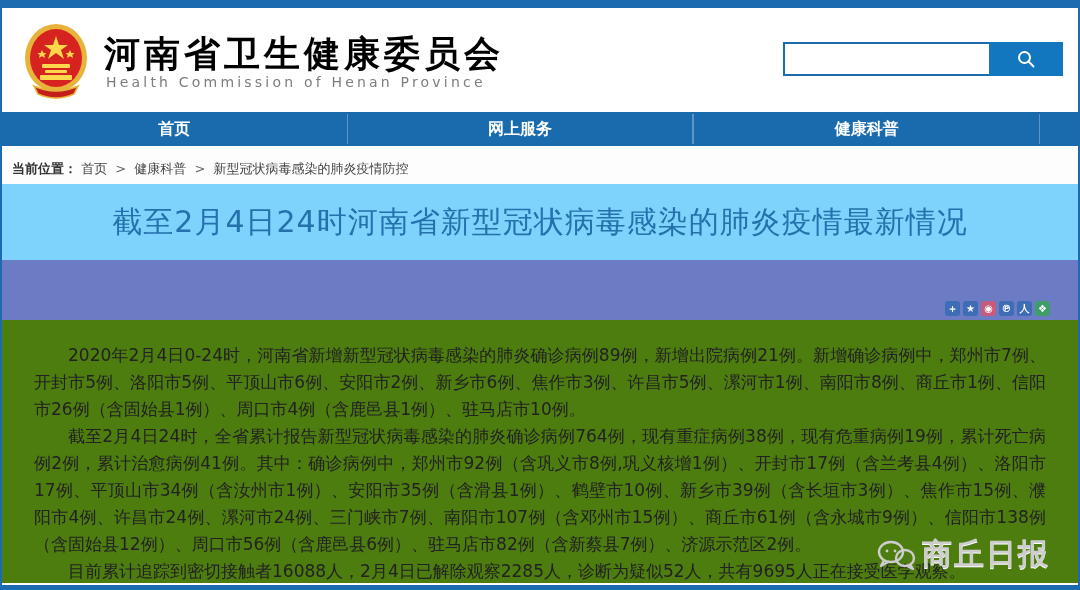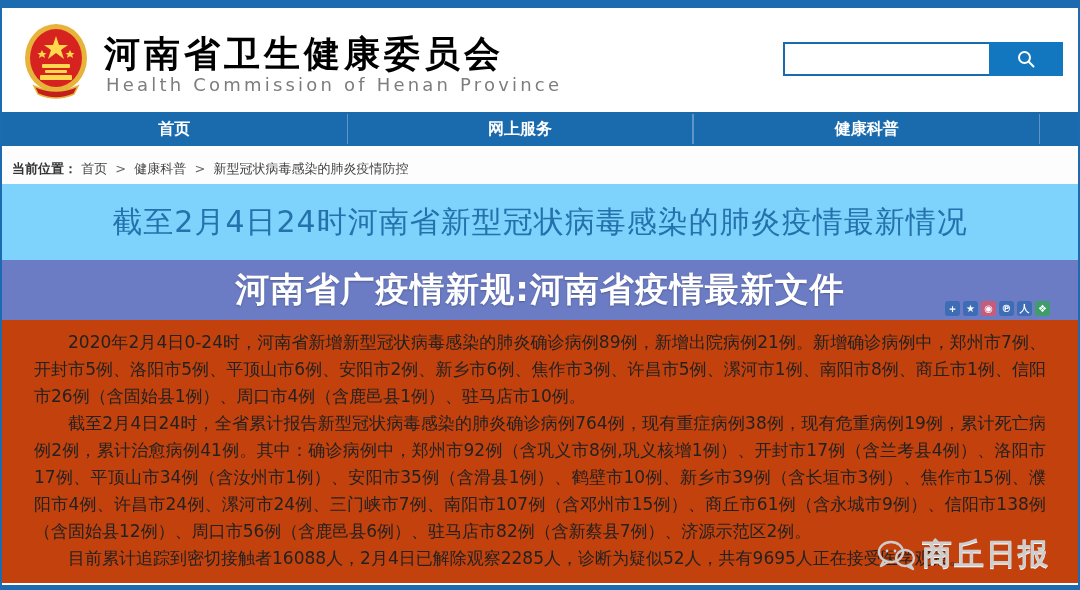--- a/index.html
+++ b/index.html
@@ -14,21 +14,21 @@
 
   
   .header { height:104px; background:#ffffff; position:relative; }
   .emblem { position:absolute; left:20px; top:12px; width:68px; height:82px; }
   .site-title {
     position:absolute; left:102px; top:22px;
     font-size:36px; font-weight:bold; color:#000000; letter-spacing:4px;font-family:Liberation Serif, serif;
   }
   .site-subtitle {
     position:absolute; left:104px; top:66px;
-    font-size:18px; color:#7d7d7d; letter-spacing:3.2px;
+    font-size:14px; color:#7d7d7d; letter-spacing:3.2px;
   }
   .search-wrap { position:absolute; right:15px; top:34px; width:280px; height:34px; display:flex; }
   .search-input {
     flex:1; border:2px solid #1a6aae; border-right:none; outline:none;
     font-size:14px; padding:0 8px; background:#fff;
   }
   .search-btn {
     width:74px; background:#1277be; border:none; cursor:pointer;
     display:flex; align-items:center; justify-content:center;
   }
@@ -66,21 +66,21 @@
   .share-bar { position:absolute; right:28px; bottom:4px; display:flex; gap:3px; }
   .share-icon {
     width:15px; height:15px; border-radius:3px; color:#fff; font-size:10px; line-height:15px;
     text-align:center; cursor:pointer; overflow:hidden; font-weight:bold;
   }
   .si-blue { background:#3e6db5; }
   .si-pink { background:#c75b7a; }
   .si-green { background:#3f9d6b; }
 
   
-  .content { padding:9px 32px 0 32px; background:#c2410c; position:relative; height:263px; }
+  .content { padding:22px 32px 0 32px; background:#4d7c0f; position:relative; height:263px; }
   .content p {
     font-size:17px; line-height:27px; color:#222; text-indent:2em;
     text-align:justify; margin:0;
   }
   .watermark {
     position:absolute; right:28px; bottom:8px; display:flex; align-items:center; gap:6px;
     pointer-events:none;
   }
   .watermark-text {
     font-size:30px; font-weight:bold; color:#cdcdcd; letter-spacing:2px;
@@ -136,21 +136,20 @@
     <span class="crumb">健康科普</span>
     <span class="crumb-sep">&gt;</span>
     <span class="crumb">新型冠状病毒感染的肺炎疫情防控</span>
   </div>
 
   <div class="article-title-band">
     <div class="article-title">截至2月4日24时河南省新型冠状病毒感染的肺炎疫情最新情况</div>
   </div>
 
   <div class="overlay-banner">
-    <div class="overlay-text">河南省广疫情新规:河南省疫情最新文件</div>
     <div class="share-bar">
       <span class="share-icon si-blue">＋</span>
       <span class="share-icon si-blue">★</span>
       <span class="share-icon si-pink">◉</span>
       <span class="share-icon si-blue">℗</span>
       <span class="share-icon si-blue">人</span>
       <span class="share-icon si-green">❖</span>
     </div>
   </div>
 

